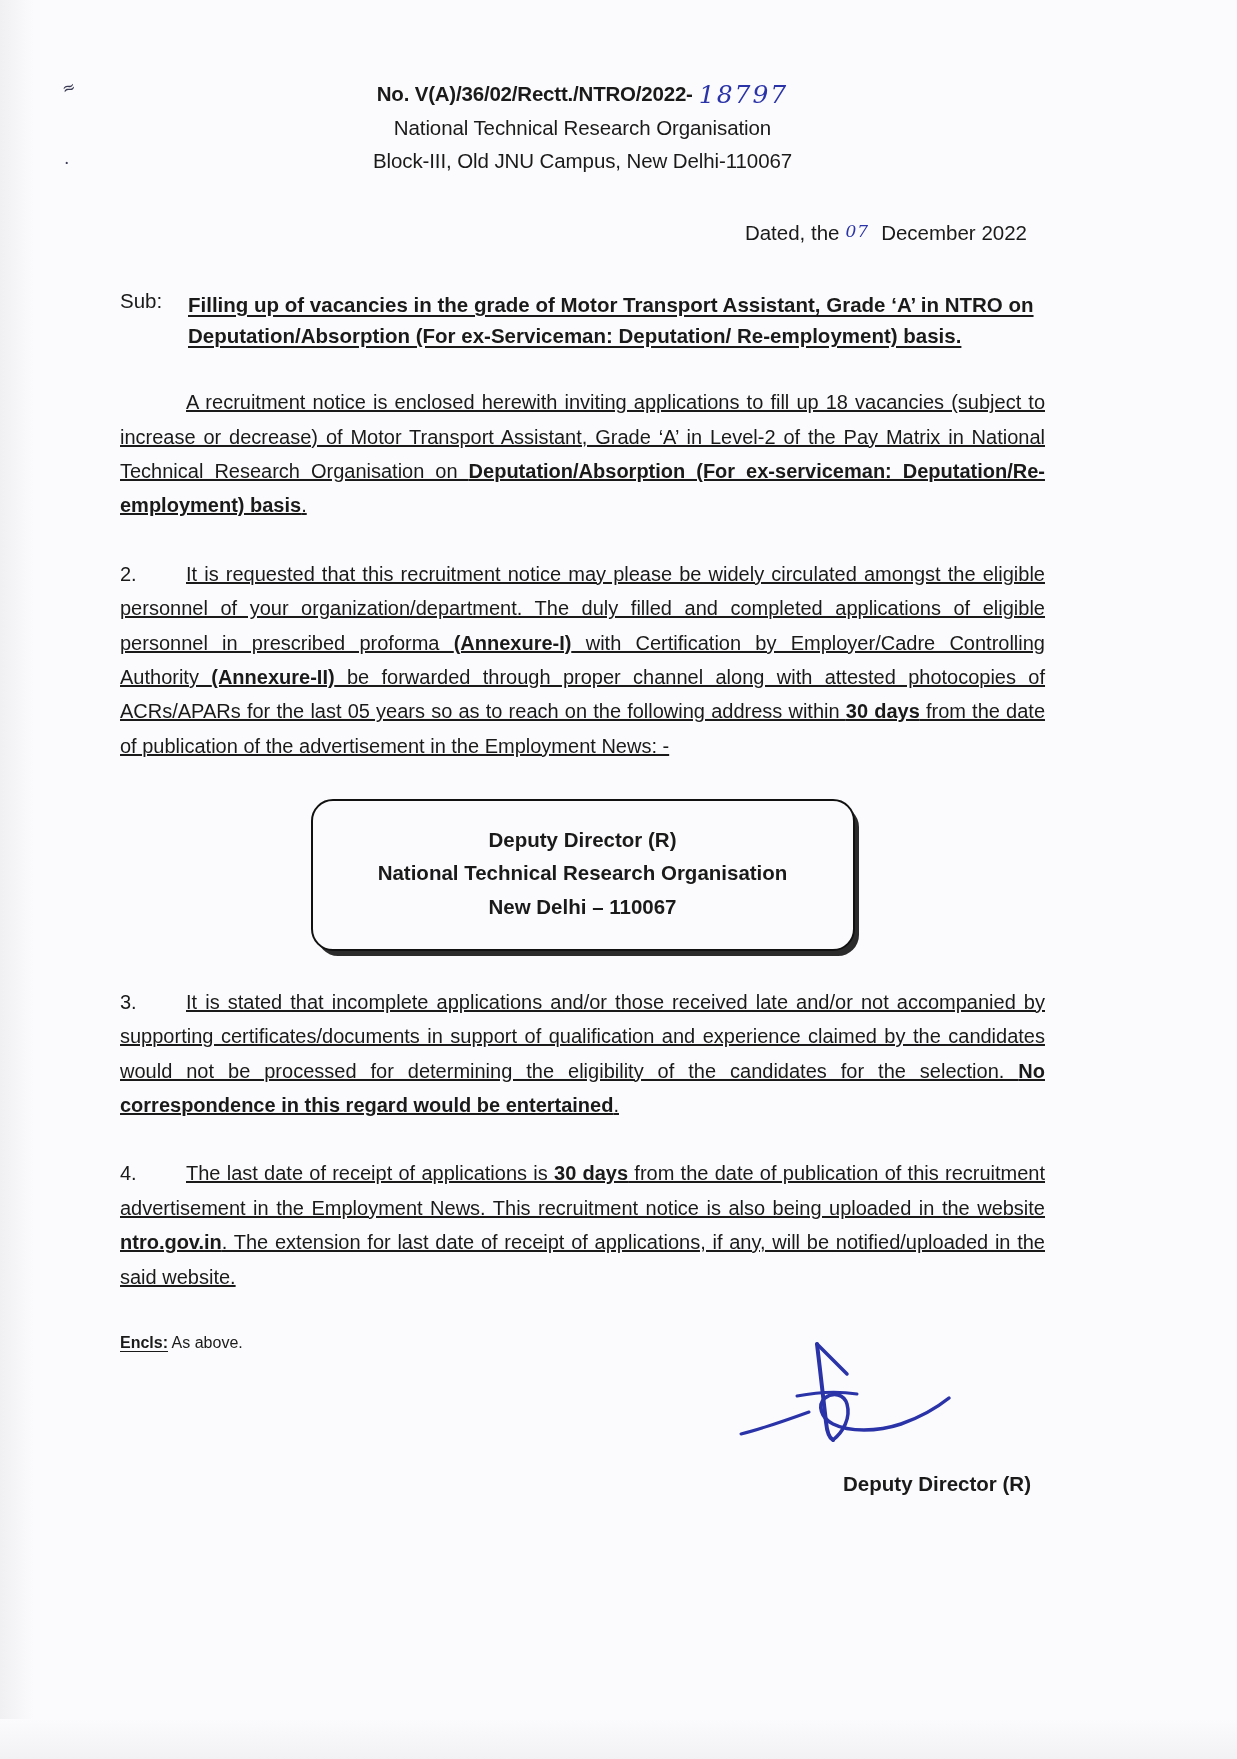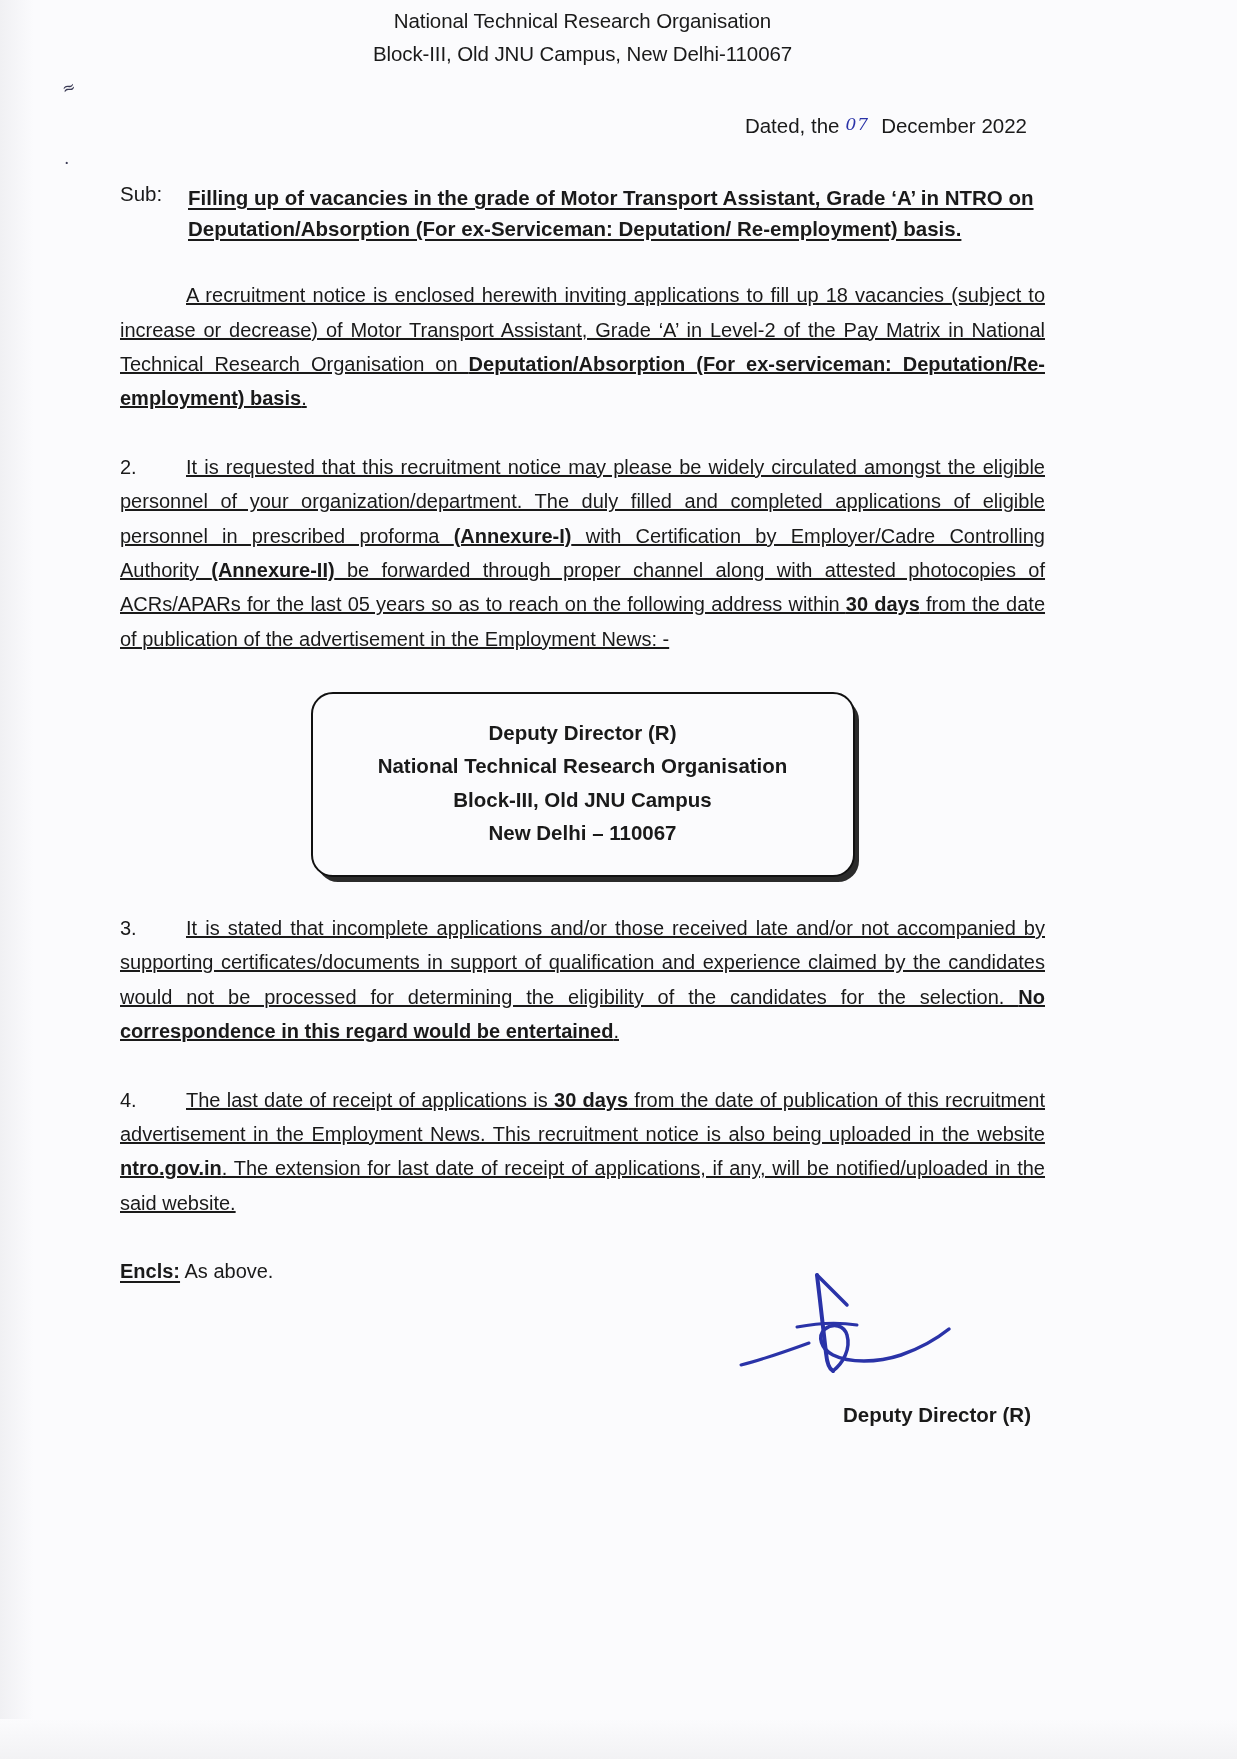--- a/index.html
+++ b/index.html
@@ -141,21 +141,21 @@
   }
   .addr-line {
     font-size: 20.5px;
     font-weight: bold;
     line-height: 1.62;
   }
 
   
   .encls {
     margin-top: 40px;
-    font-size: 20px;
+    font-size: 16px;
   }
   .encls u { text-decoration: underline; text-underline-offset: 3px; font-weight: bold;}
   .sign-zone {
     position: relative;
     height: 150px;
   }
   .signature {
     position: absolute;
     right: 90px;
     top: -16px;
@@ -186,20 +186,23 @@
 
 <div class="page">
   <div class="scan-edge-left"></div>
   <div class="scan-edge-bottom"></div>
 
   <div class="mark-a">≈</div>
   <div class="mark-b">.</div>
 
   <div class="content">
 
+    <div class="ref-line">
+      <span>No. V(A)/36/02/Rectt./NTRO/2022-</span><span class="hand">18797</span>
+    </div>
 
     <div class="org-line">National Technical Research Organisation</div>
     <div class="org-line">Block-III, Old JNU Campus, New Delhi-110067</div>
 
     <div class="dated-row">
       <span>Dated, the</span><span class="hand-date">07</span><span>December 2022</span>
     </div>
 
     <div class="subject-block">
       <div class="sub-label">Sub:</div>
@@ -218,21 +221,20 @@
     <div class="gap-lg"></div>
 
     <p class="para">
       <span class="para-num">2.</span><span>It is requested that this recruitment notice may please be widely circulated amongst the eligible personnel of your organization/department. The duly filled and completed applications of eligible personnel in prescribed proforma </span><b class="bd">(Annexure-I)</b><span> with Certification by Employer/Cadre Controlling Authority </span><b class="bd">(Annexure-II)</b><span> be forwarded through proper channel along with attested photocopies of ACRs/APARs for the last 05 years so as to reach on the following address within </span><b class="bd">30 days</b><span> from the date of publication of the advertisement in the Employment News: -</span>
     </p>
 
     <div class="addr-wrap">
       <div class="addr-box">
         <div class="addr-line">Deputy Director (R)</div>
         <div class="addr-line">National Technical Research Organisation</div>
-        <div class="addr-line">Block-III, Old JNU Campus</div>
         <div class="addr-line">New Delhi – 110067</div>
       </div>
     </div>
 
     <div class="gap-lg"></div>
 
     <p class="para">
       <span class="para-num">3.</span><span>It is stated that incomplete applications and/or those received late and/or not accompanied by supporting certificates/documents in support of qualification and experience claimed by the candidates would not be processed for determining the eligibility of the candidates for the selection. </span><b class="bd">No correspondence in this regard would be entertained</b><span>.</span>
     </p>
 

